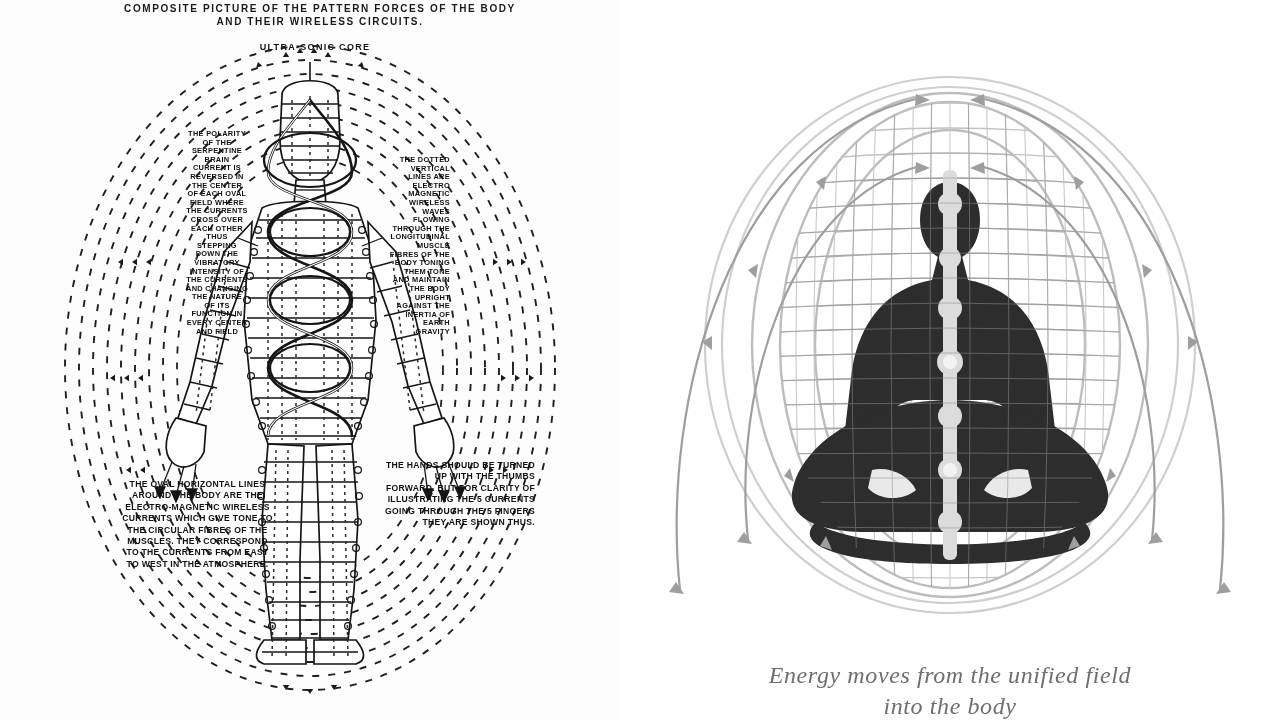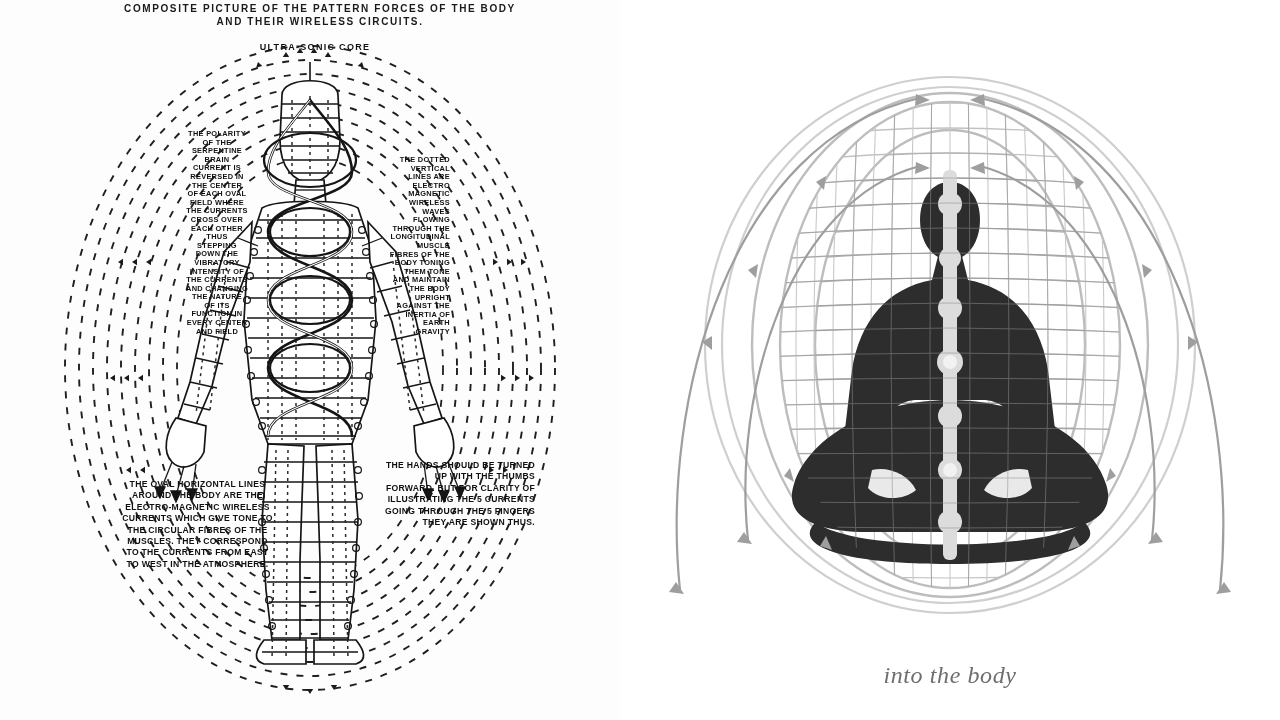--- a/index.html
+++ b/index.html
@@ -473,17 +473,18 @@
         <path d="M196,112 L206,106 L204,120 Z"></path>
         <path d="M464,112 L454,106 L456,120 Z"></path>
         <path d="M164,406 L174,412 L170,398 Z"></path>
         <path d="M496,406 L486,412 L490,398 Z"></path>
         <path d="M200,476 L212,480 L206,466 Z"></path>
         <path d="M460,476 L448,480 L454,466 Z"></path>
       </g>
     </svg>
 
     <div id="torus-caption" class="nosel">
+      <div>Energy moves from the unified field</div>
       <div>into the body</div>
     </div>
   </div>
 
 </div>
 
 </body></html>

